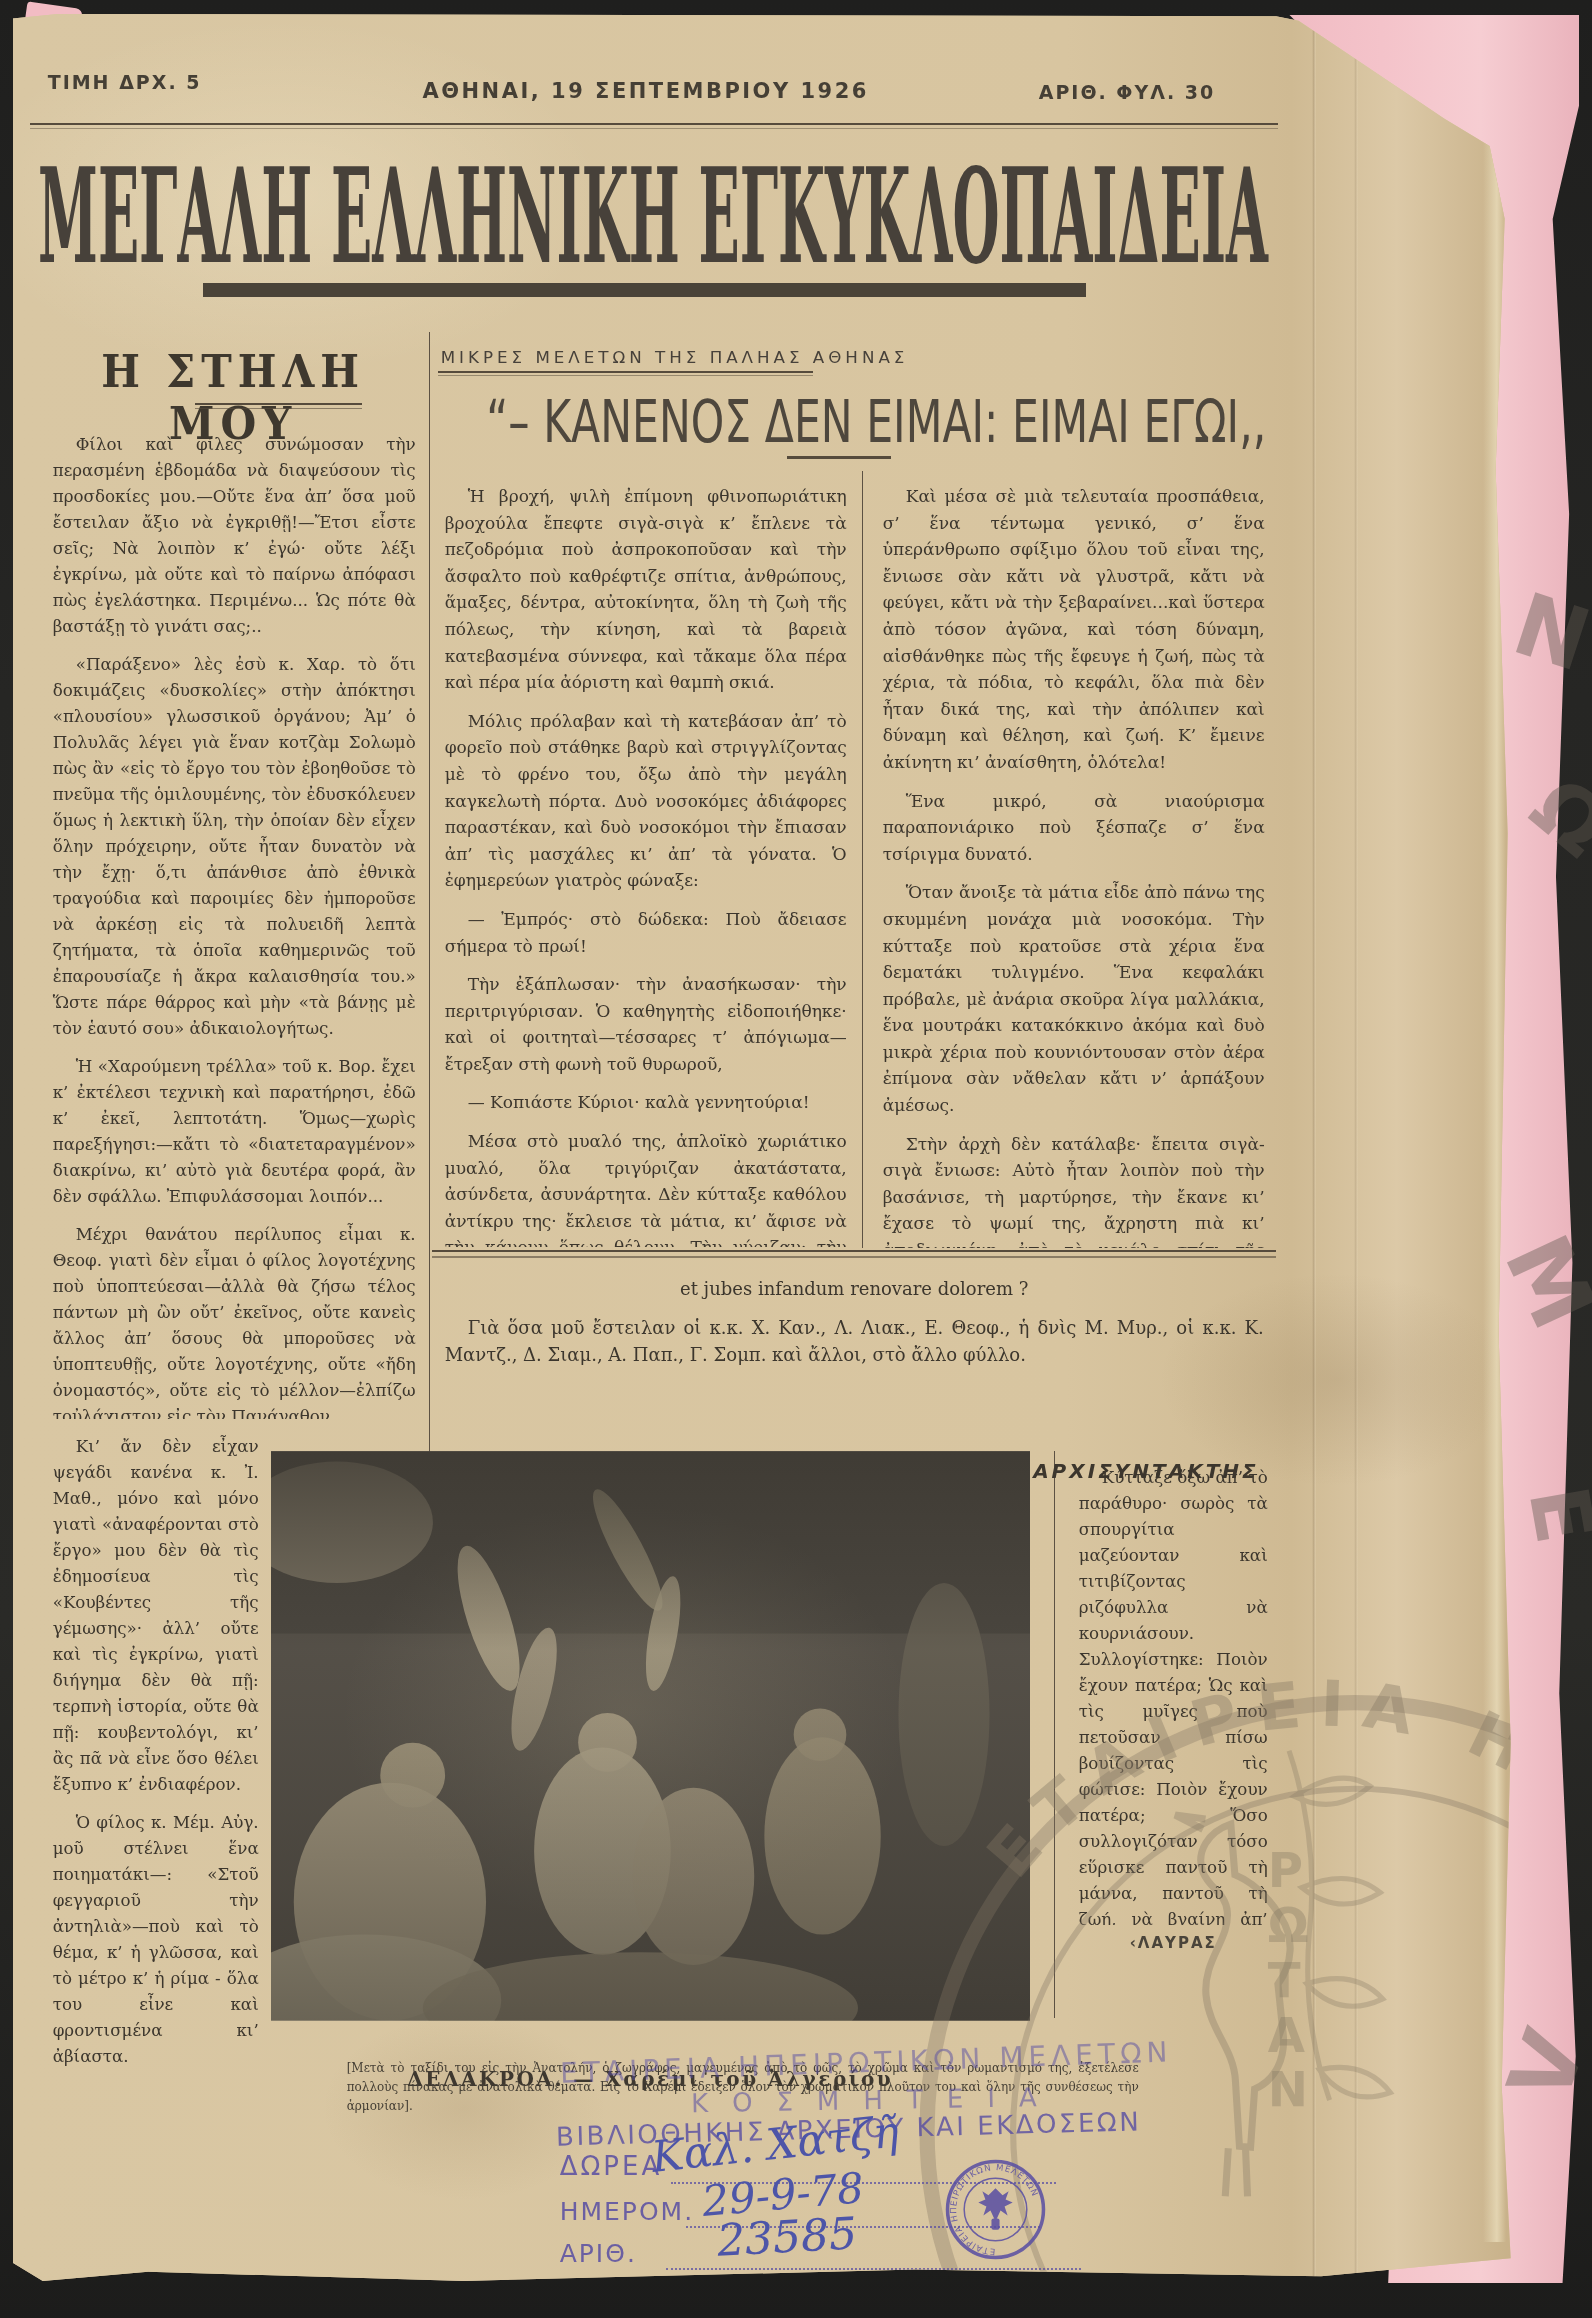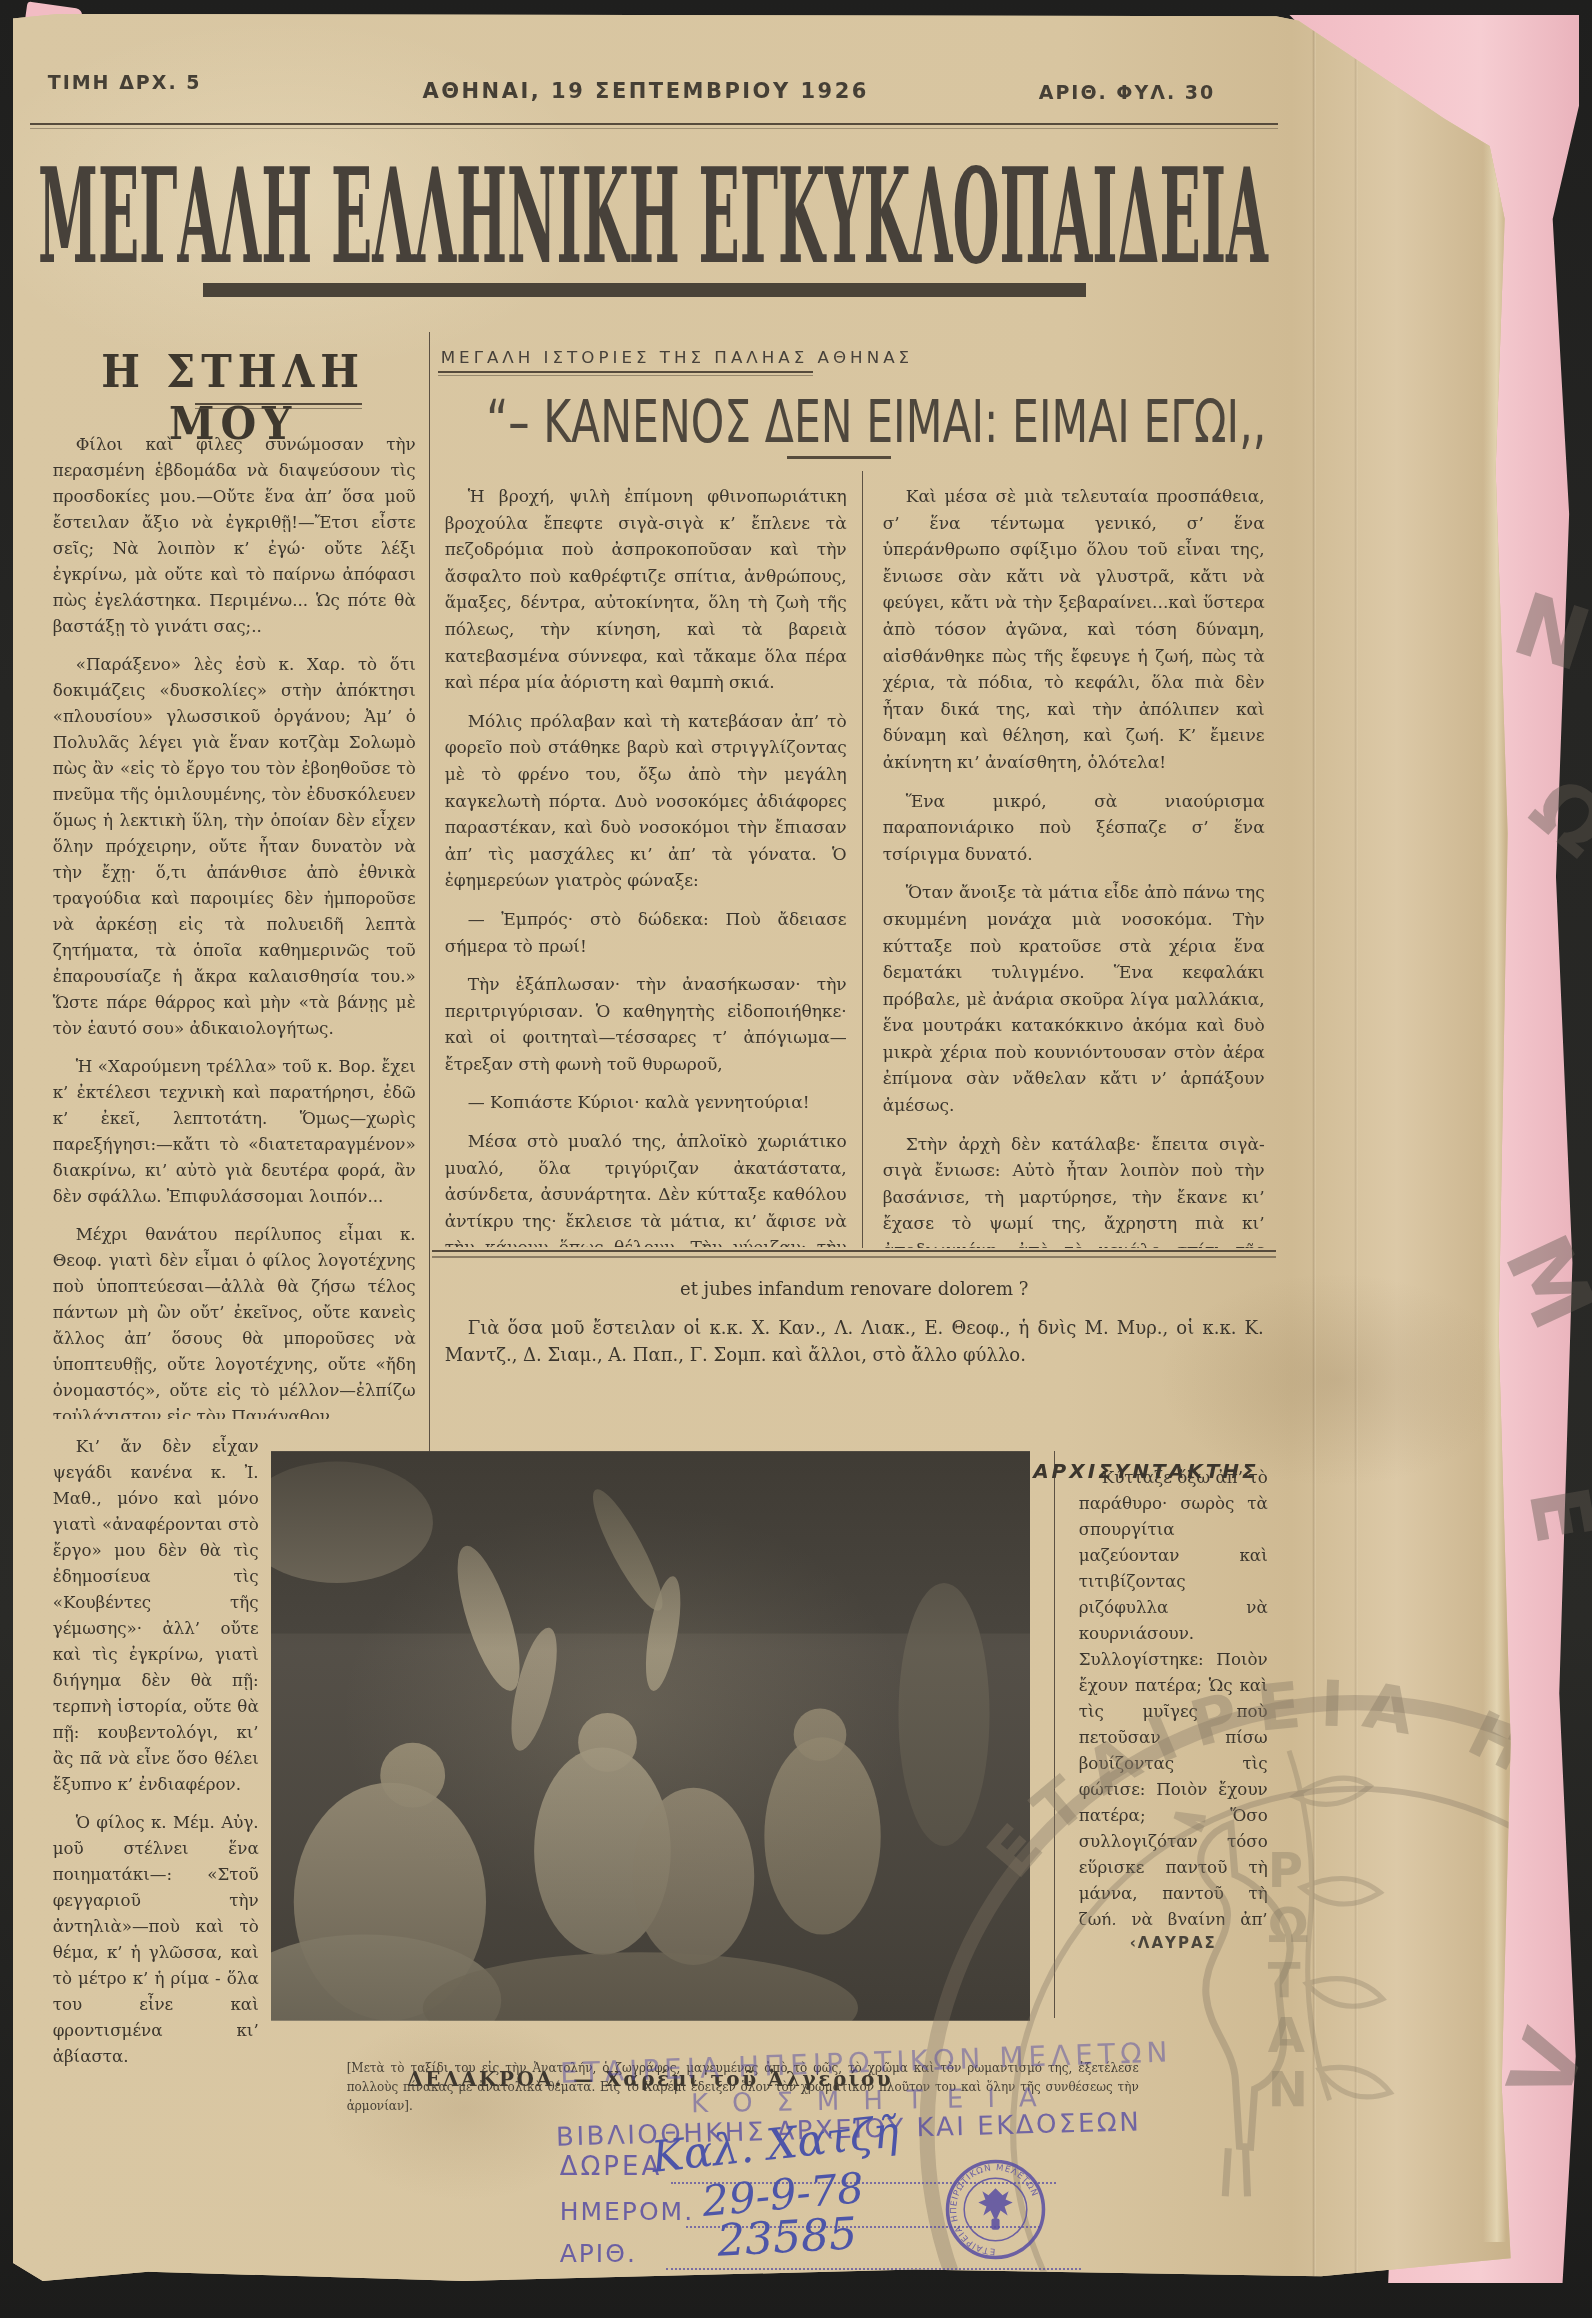--- a/index.html
+++ b/index.html
@@ -107,21 +107,21 @@
   <div class="abs col leftcol" style="left:28px;top:1407px;width:230px;height:658px;">
       <p>Κι’ ἄν δὲν εἶχαν ψεγάδι κανένα κ. Ἰ. Μαθ., μόνο καὶ μόνο γιατὶ «ἀναφέρονται στὸ ἔργο» μου δὲν θὰ τὶς ἐδημοσίευα τὶς «Κουβέντες τῆς γέμωσης»· ἀλλ’ οὔτε καὶ τὶς ἐγκρίνω, γιατὶ διήγημα δὲν θὰ πῇ: τερπνὴ ἱστορία, οὔτε θὰ πῇ: κουβεντολόγι, κι’ ἂς πᾶ νὰ εἶνε ὅσο θέλει ἔξυπνο κ’ ἐνδιαφέρον.</p>
       <p>Ὁ φίλος κ. Μέμ. Αὐγ. μοῦ στέλνει ἕνα ποιηματάκι—: «Στοῦ φεγγαριοῦ τὴν ἀντηλιὰ»—ποὺ καὶ τὸ θέμα, κ’ ἡ γλῶσσα, καὶ τὸ μέτρο κ’ ἡ ρίμα - ὅλα του εἶνε καὶ φροντισμένα κι’ ἀβίαστα.</p>
       <div class="verse">
         <div>Τὰ ὁλόξανθά της τὰ μαλλιὰ</div>
         <div>σὰν ἥλιου ἀχτίνα φεγγερή,</div>
         <div>φτερούγιζαν στὴν ἀντηλιὰ</div>
       </div>
     </div>
 
-  <div class="abs kicker" style="left:428px;top:333px;font-size:16.7px;">ΜΕΓΑΛΗ ΙΣΤΟΡΙΕΣ ΤΗΣ ΠΑΛΗΑΣ ΑΘΗΝΑΣ</div>
+  <div class="abs kicker" style="left:428px;top:333px;font-size:16.7px;">ΜΙΚΡΕΣ ΜΕΛΕΤΩΝ ΤΗΣ ΠΑΛΗΑΣ ΑΘΗΝΑΣ</div>
   <div class="abs rule" style="left:425px;top:357px;width:375px;height:1.5px;"></div>
   <div class="abs rule" style="left:425px;top:361px;width:375px;height:1px;opacity:.5;"></div>
   <svg class="abs" style="left:466px;top:369px;" width="797" height="78" viewBox="0 0 1575 155">
     <text x="10" y="118" textLength="1550" lengthAdjust="spacingAndGlyphs" font-family="DejaVu Sans, sans-serif" font-weight="400" font-size="118" fill="#4e473d">“– ΚΑΝΕΝΟΣ ΔΕΝ ΕΙΜΑΙ: ΕΙΜΑΙ ΕΓΩΙ,,</text>
   </svg>
   <div class="abs rule" style="left:774px;top:442px;width:104px;height:2.5px;"></div>
 
   <div class="abs col story-col" style="left:420px;top:457px;width:426px;height:776px;">
       <p>Ἡ βροχή, ψιλὴ ἐπίμονη φθινοπωριάτικη βροχούλα ἔπεφτε σιγὰ-σιγὰ κ’ ἔπλενε τὰ πεζοδρόμια ποὺ ἀσπροκοποῦσαν καὶ τὴν ἄσφαλτο ποὺ καθρέφτιζε σπίτια, ἀνθρώπους, ἅμαξες, δέντρα, αὐτοκίνητα, ὅλη τὴ ζωὴ τῆς πόλεως, τὴν κίνηση, καὶ τὰ βαρειὰ κατεβασμένα σύννεφα, καὶ τἄκαμε ὅλα πέρα καὶ πέρα μία ἀόριστη καὶ θαμπὴ σκιά.</p>
       <p>Μόλις πρόλαβαν καὶ τὴ κατεβάσαν ἀπ’ τὸ φορεῖο ποὺ στάθηκε βαρὺ καὶ στριγγλίζοντας μὲ τὸ φρένο του, ὄξω ἀπὸ τὴν μεγάλη καγκελωτὴ πόρτα. Δυὸ νοσοκόμες ἀδιάφορες παραστέκαν, καὶ δυὸ νοσοκόμοι τὴν ἔπιασαν ἀπ’ τὶς μασχάλες κι’ ἀπ’ τὰ γόνατα. Ὁ ἐφημερεύων γιατρὸς φώναξε:</p>

